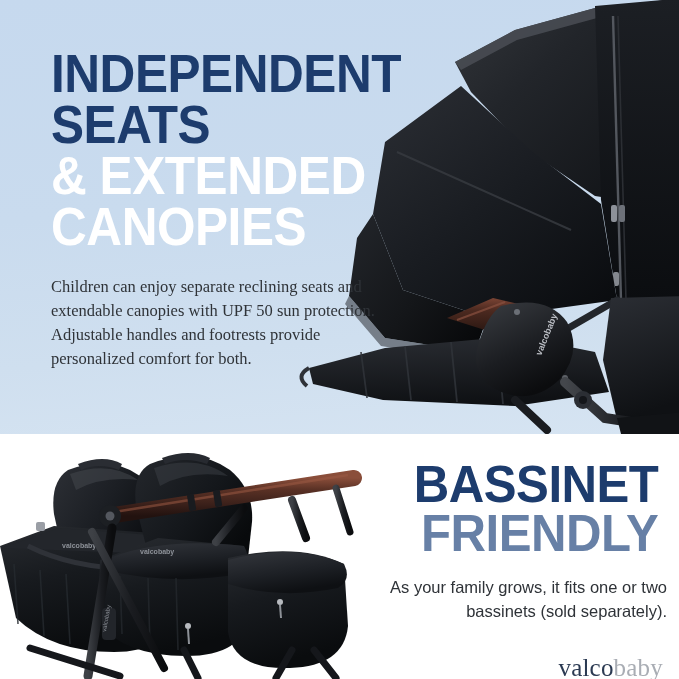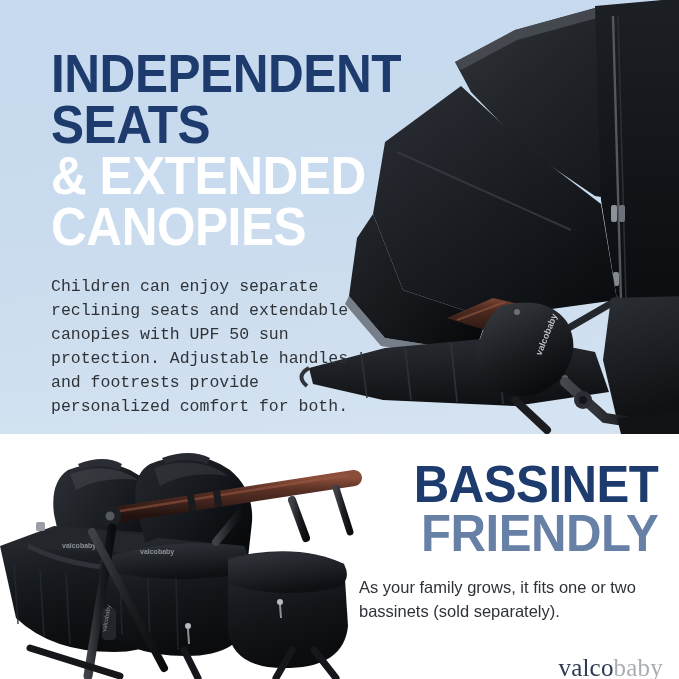--- a/index.html
+++ b/index.html
@@ -46,21 +46,21 @@
   .hl-line { display: block; white-space: nowrap; }
   .hl-navy { color: #1d3c6d; }
   .hl-white { color: #ffffff; }
 
   .body-top {
     margin: 22px 0 0 0;
     font-size: 16.5px;
     line-height: 1.455;
     color: #2f3338;
     width: 330px;
-    font-family: Liberation Mono, monospace;
+    font-family: Liberation Serif, serif;
   }
 
   
   .art-top {
     position: absolute;
     right: -6px;
     top: 0;
     width: 420px;
     height: 434px;
     z-index: 2;
@@ -104,21 +104,21 @@
     padding-right: 4px;
   }
   .hb-navy { color: #1d3c6d; display: block; white-space: nowrap; }
   .hb-slate { color: #6780a6; display: block; white-space: nowrap; }
 
   .body-bottom {
     margin: 17px 0 0 0;
     font-size: 16.5px;
     line-height: 1.45;
     color: #2f3338;
-    text-align: left;
+    text-align: right;
     padding: 0 4px 0 8px;
   }
   .logo-wrap {
     margin-top: 31px;
     text-align: right;
     padding-right: 8px;
     font-family: "Liberation Serif", serif;
     font-size: 25px;
     letter-spacing: 0.2px;
     line-height: 1;

